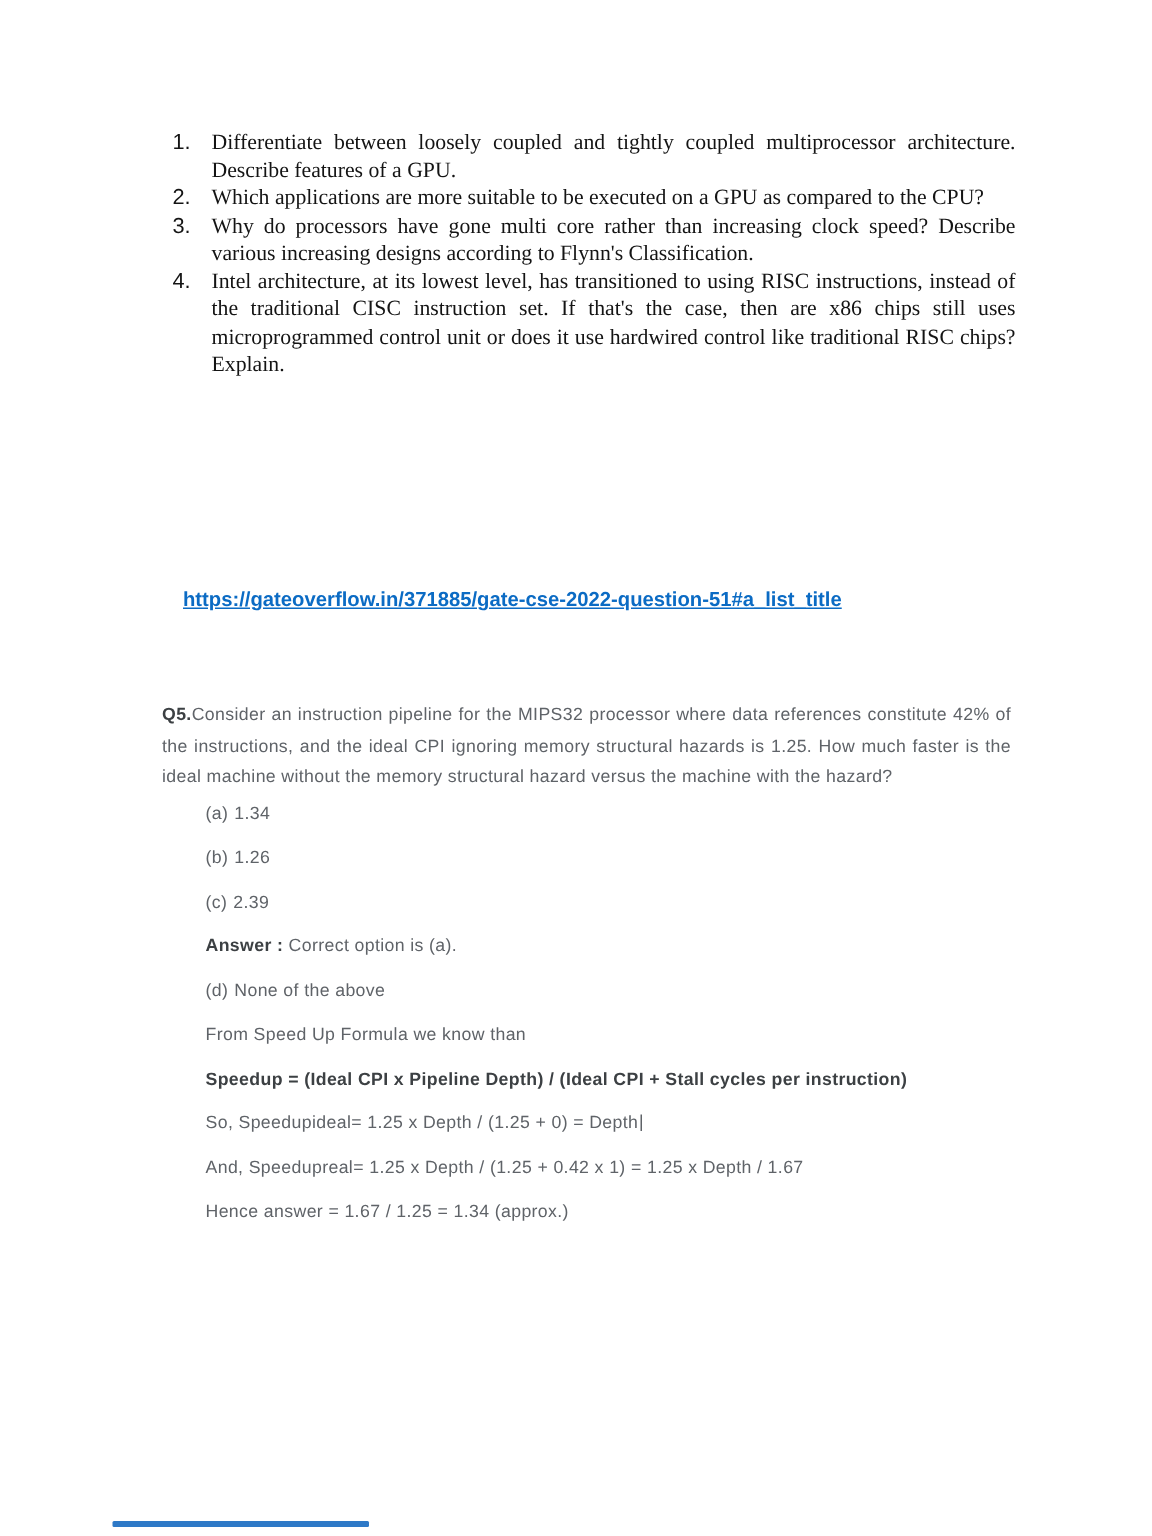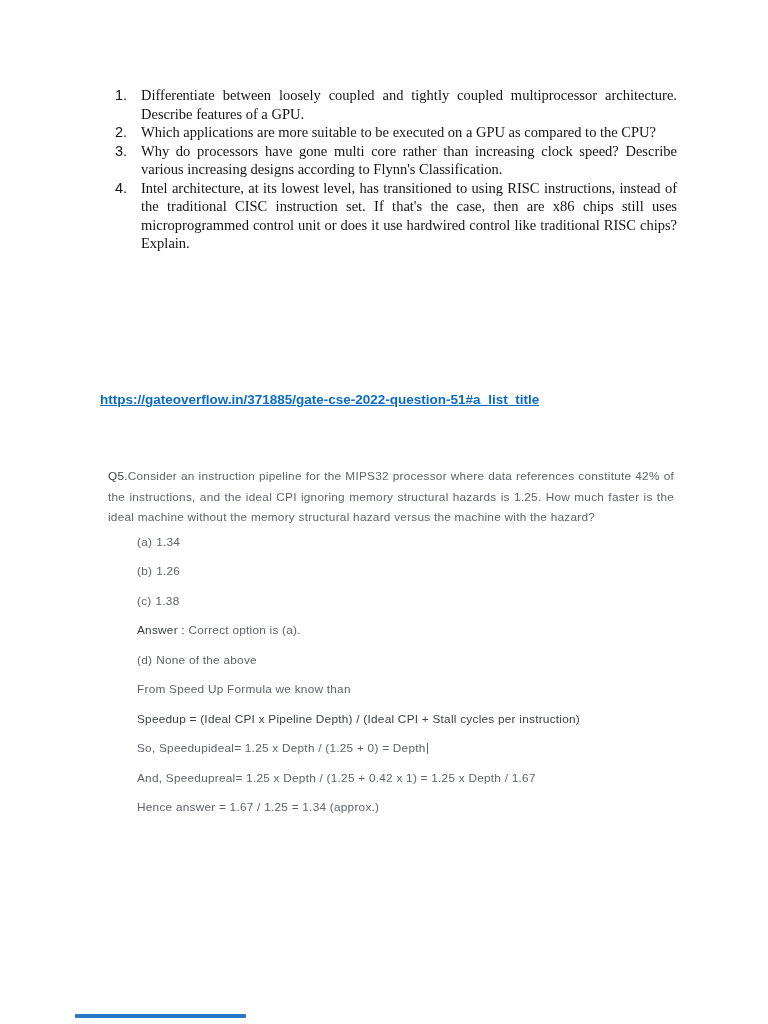--- a/index.html
+++ b/index.html
@@ -22,21 +22,21 @@
     font-size:14.5px;
     line-height:1.28;
   }
   .list-item { display:flex; }
   .item-num { flex:0 0 26px; }
   .item-text { flex:1; text-align:justify;font-family:Liberation Serif, serif; }
 
   
   .doc-link-wrap {
     position:absolute;
-    left:100px;
+    left:122px;
     top:392px;
     font-size:13.5px;
   }
   .doc-link {
     color:#0B6BC4;
     text-decoration:underline;
     font-weight:bold;
     cursor:pointer;
   }
 
@@ -54,21 +54,21 @@
   .q5 .intro {
     text-align:justify;
     line-height:20.5px;
     margin-bottom:8px;
   }
   .q5 .line {
     line-height:13px;
     margin-bottom:16.5px;
     margin-left:29px;
   }
-  .bd { font-weight:normal; color:#3c4043; }
+  .bd { font-weight:bold; color:#3c4043; }
   .opt-key { margin-right:4px; }
   .caret {
     display:inline-block;
     width:1px;
     height:11px;
     background:#5f6368;
     margin-left:1px;
     vertical-align:-2px;
   }
 
@@ -109,21 +109,21 @@
 
   <div class="doc-link-wrap">
     <a class="doc-link">https://gateoverflow.in/371885/gate-cse-2022-question-51#a_list_title</a>
   </div>
 
   <div class="q5">
     <p class="intro"><span class="bd">Q5.</span><span>Consider an instruction pipeline for the MIPS32 processor where data references constitute 42% of the instructions, and the ideal CPI ignoring memory structural hazards is 1.25. How much faster is the ideal machine without the memory structural hazard versus the machine with the hazard?</span></p>
 
     <p class="line"><span class="opt-key">(a)</span><span>1.34</span></p>
     <p class="line"><span class="opt-key">(b)</span><span>1.26</span></p>
-    <p class="line"><span class="opt-key">(c)</span><span>1.38</span></p>
+    <p class="line"><span class="opt-key">(c)</span><span>2.39</span></p>
     <p class="line"><span class="bd">Answer :</span><span> Correct option is (a).</span></p>
 
     <p class="line"><span class="opt-key">(d)</span><span>None of the above</span></p>
 
     <p class="line">From Speed Up Formula we know than</p>
 
     <p class="line bd">Speedup = (Ideal CPI x Pipeline Depth) / (Ideal CPI + Stall cycles per instruction)</p>
 
     <p class="line"><span>So, Speedupideal= 1.25 x Depth / (1.25 + 0) = Depth</span><span class="caret"></span></p>
 

